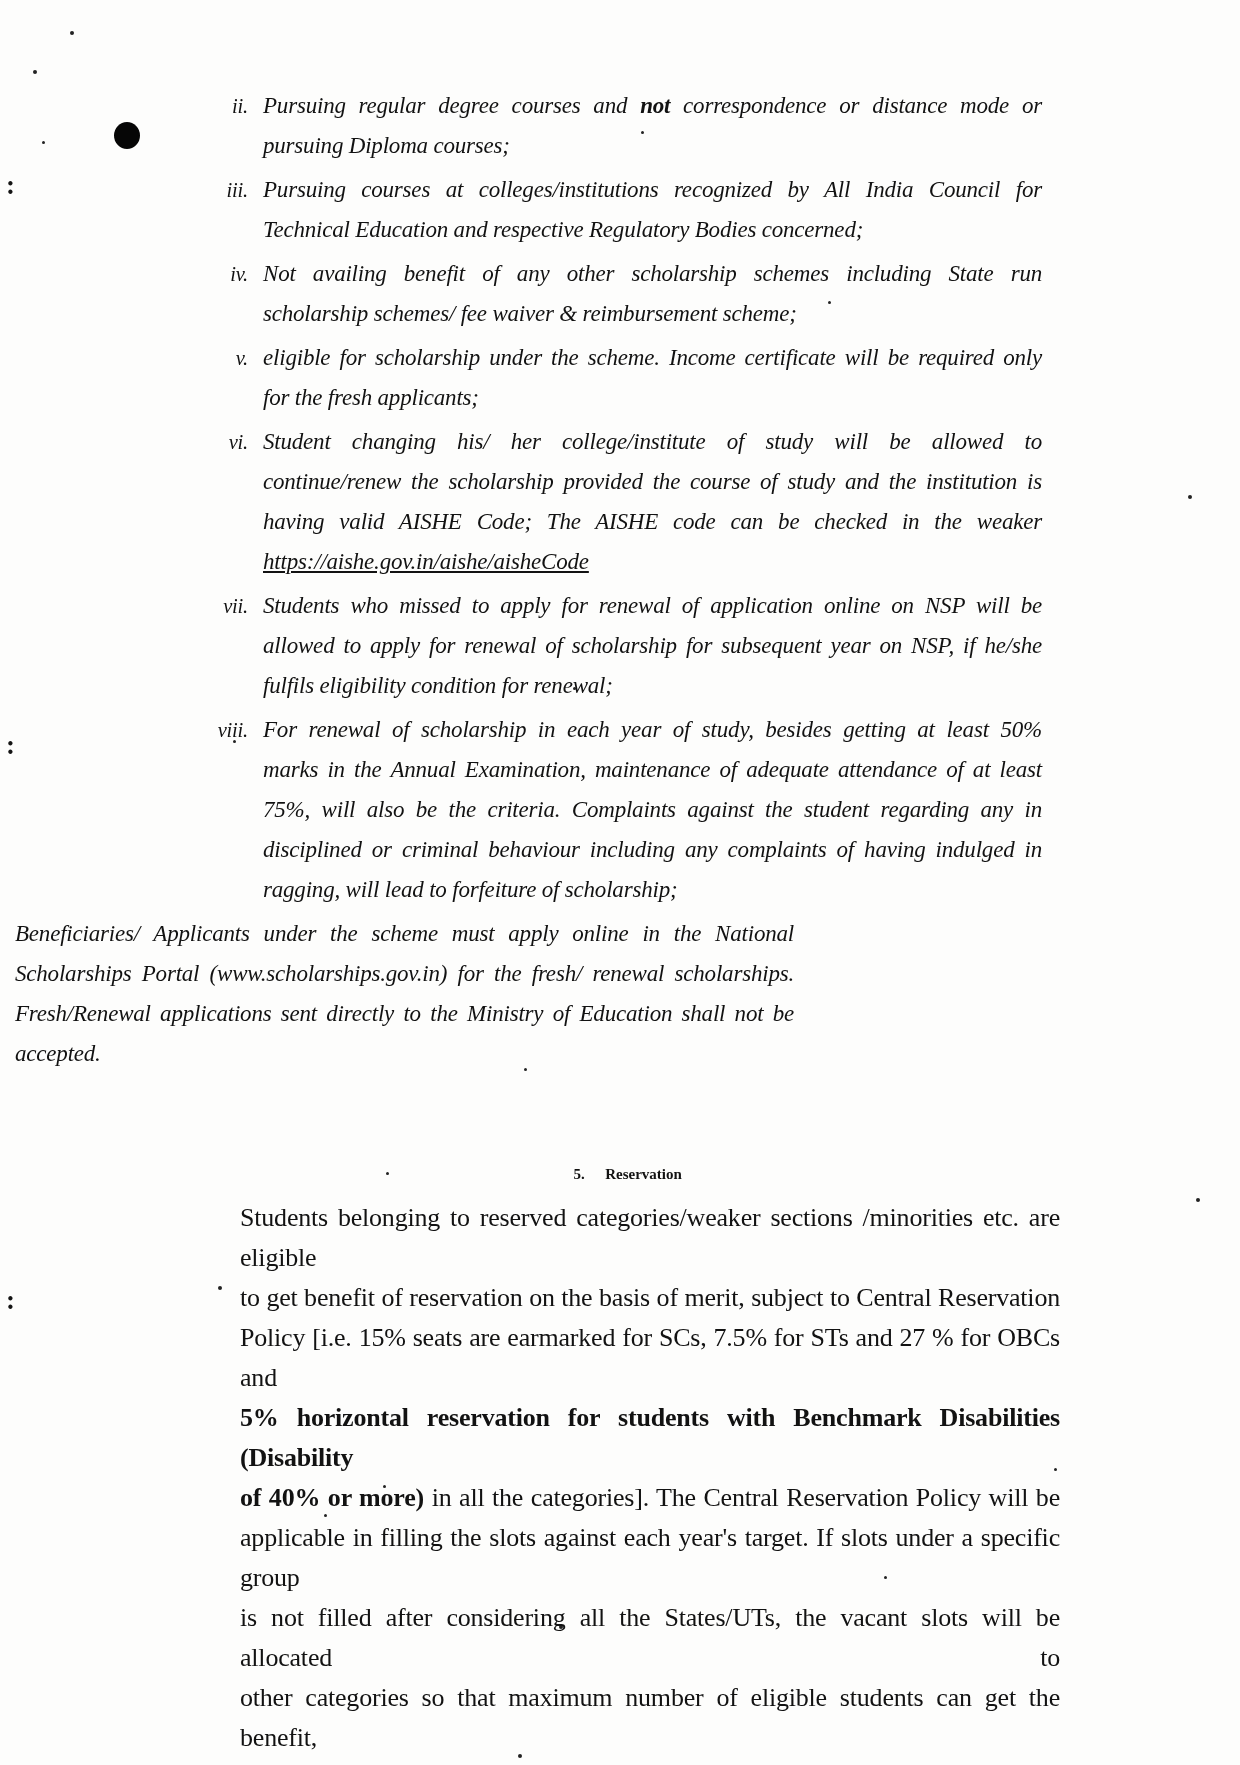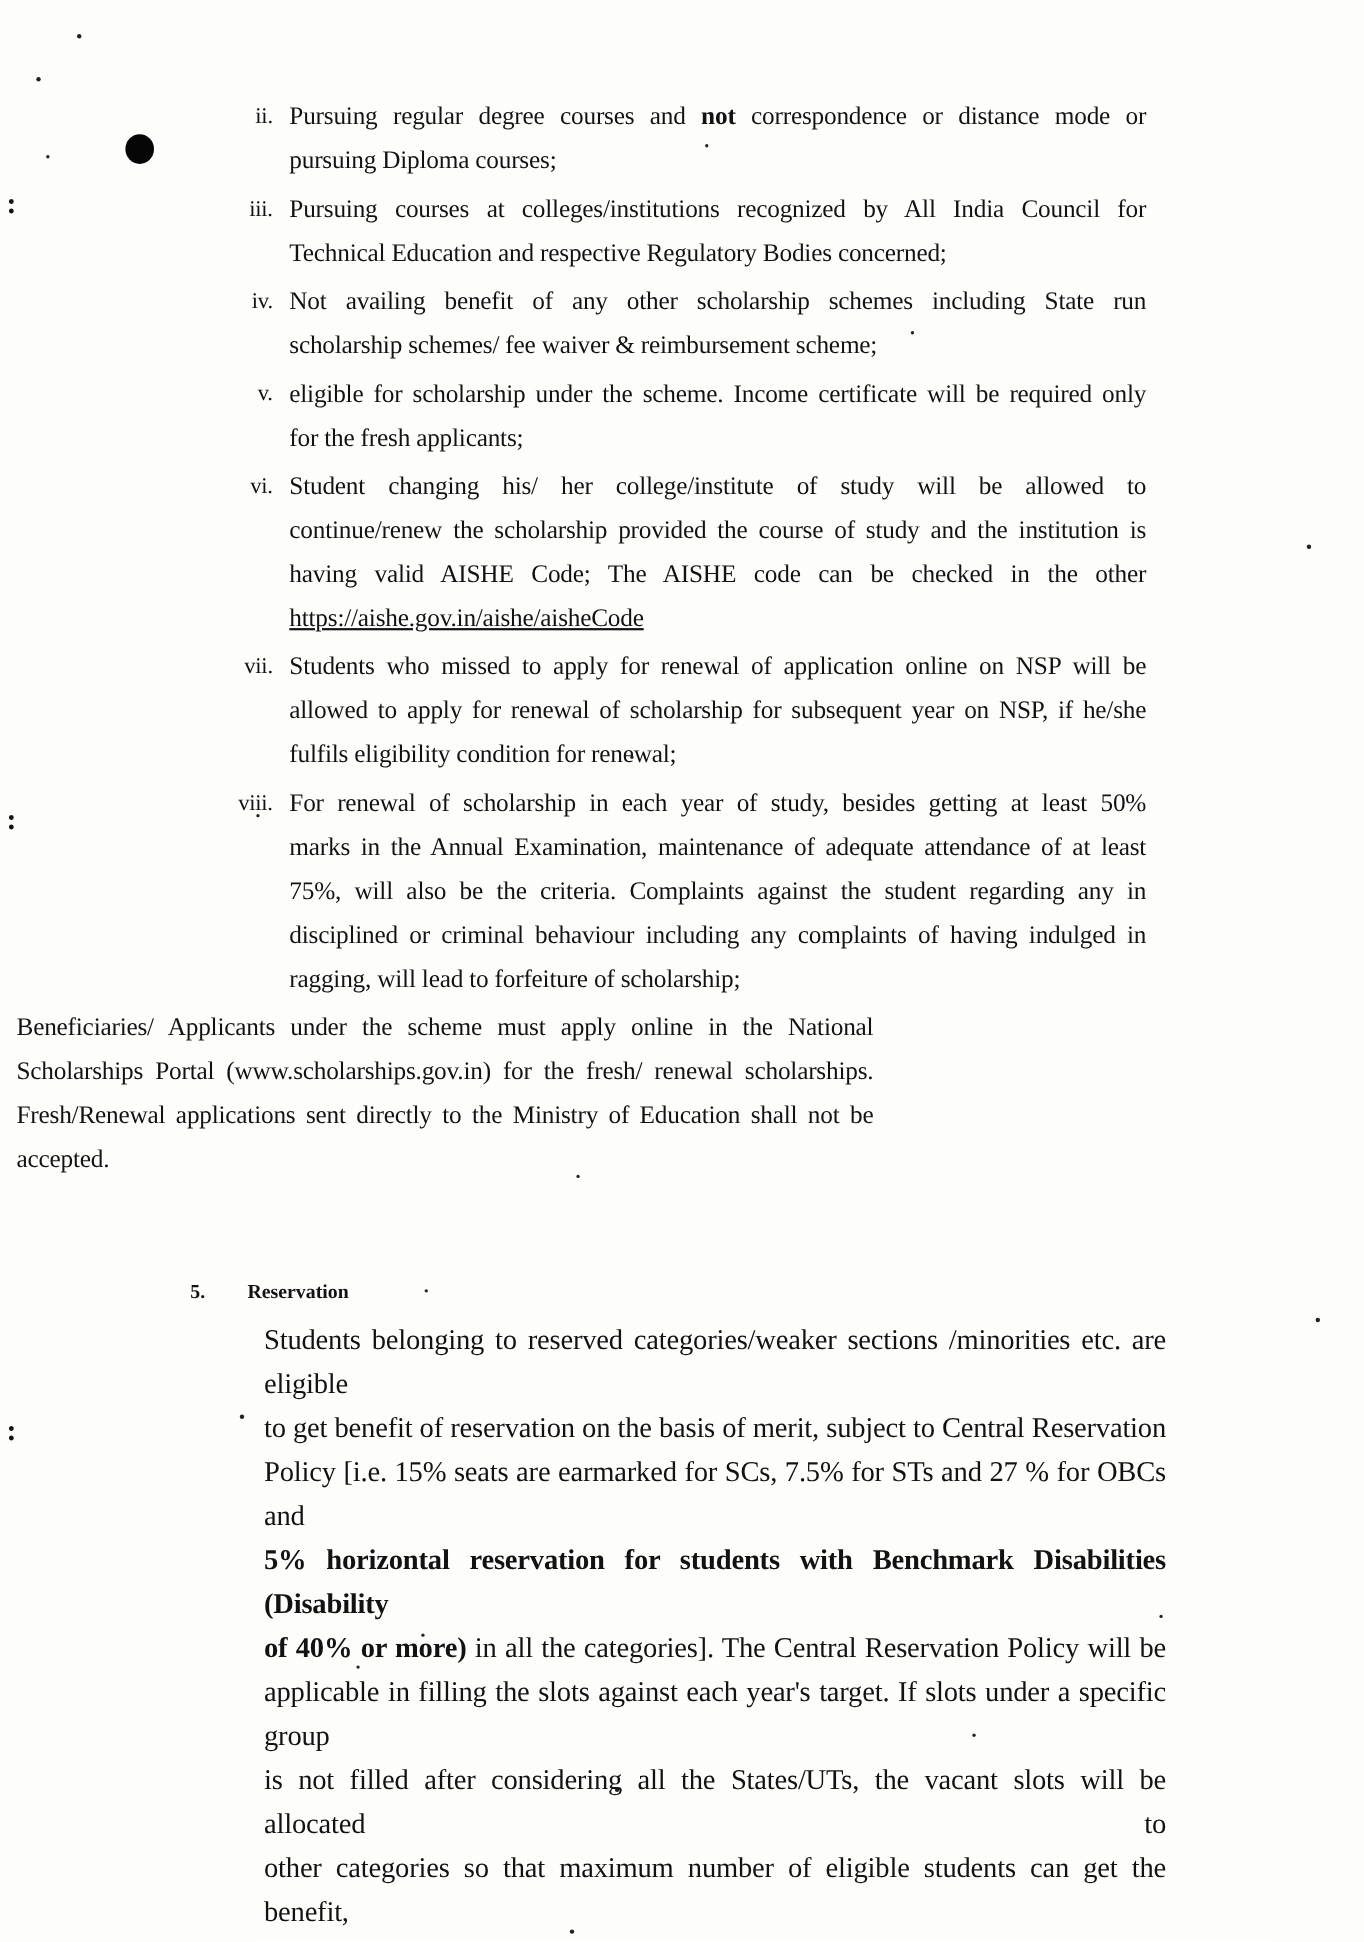--- a/index.html
+++ b/index.html
@@ -2,35 +2,35 @@
 <html><head>
 <meta charset="utf-8">
 <style>
   html,body{margin:0;padding:0;background:#ffffff;}
   .page{
     position:relative;width:1240px;height:1765px;background:#fdfdfc;
     font-family:"Liberation Serif","DejaVu Serif",serif;color:#121212;
     overflow:hidden;
   }
   .list{position:absolute;left:0;top:86px;width:1062px;}
-  .item{display:flex;margin-bottom:4px;}
+  .item{display:flex;margin-bottom:4px;font-style:italic;}
   .num{
     flex:none;width:248px;text-align:right;
     font-size:20.5px;line-height:40px;letter-spacing:-0.2px;
   }
   .body{
     flex:none;width:779px;margin-left:15px;
     font-size:23px;line-height:40px;letter-spacing:-0.2px;
   }
   .line{text-align:justify;text-align-last:justify;}
   .line.last{text-align-last:left;}
   .b{font-weight:bold;}
   .u{text-decoration:underline;}
   .section{position:absolute;left:0;top:1154px;width:1062px;}
-  .heading{font-size:18px;line-height:40px;font-weight:bold;}
+  .heading{font-size:15px;line-height:40px;font-weight:bold;text-align:center;}
   .hnum{display:inline-block;margin-left:173px;width:52px;}
   .para{
     margin-left:240px;margin-top:4px;width:820px;
     font-size:26px;line-height:40px;letter-spacing:-0.2px;
   }
   
   .punch{position:absolute;background:#060606;border-radius:50%;}
   .colon{position:absolute;font-weight:bold;font-size:27px;line-height:22px;color:#141414;}
   .speck{position:absolute;background:#222;border-radius:50%;}
 </style>
@@ -90,21 +90,21 @@
         <div class="body">
           <div class="line"><span>eligible for scholarship under the scheme. Income certificate will be required only</span></div>
           <div class="line last"><span>for the fresh applicants;</span></div>
         </div>
       </div>
       <div class="item">
         <div class="num">vi.</div>
         <div class="body">
           <div class="line"><span>Student changing his/ her college/institute of study will be allowed to</span></div>
           <div class="line"><span>continue/renew the scholarship provided the course of study and the institution is</span></div>
-          <div class="line"><span>having valid AISHE Code; The AISHE code can be checked in the other</span></div>
+          <div class="line"><span>having valid AISHE Code; The AISHE code can be checked in the weaker</span></div>
           <div class="line last"><span class="u">https://aishe.gov.in/aishe/aisheCode</span></div>
         </div>
       </div>
       <div class="item">
         <div class="num">vii.</div>
         <div class="body">
           <div class="line"><span>Students who missed to apply for renewal of application online on NSP will be</span></div>
           <div class="line"><span>allowed to apply for renewal of scholarship for subsequent year on NSP, if he/she</span></div>
           <div class="line last"><span>fulfils eligibility condition for renewal;</span></div>
         </div>

